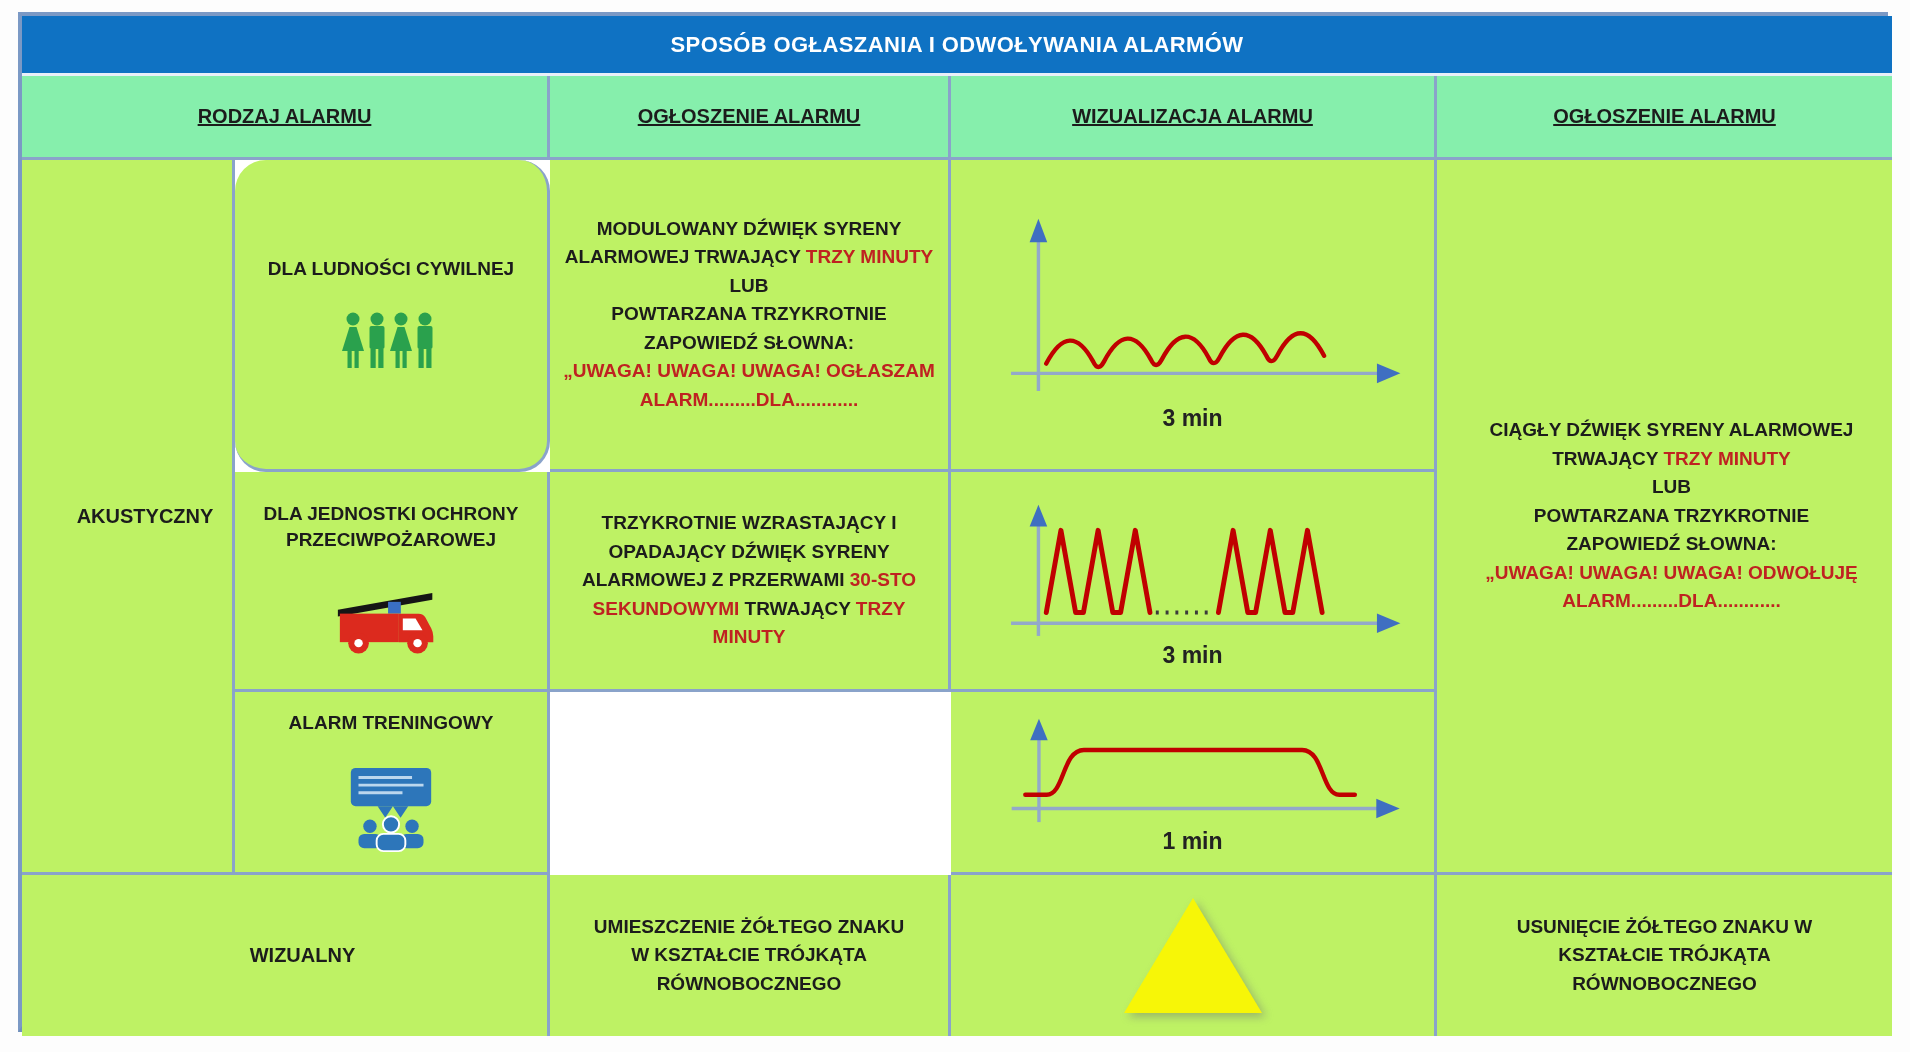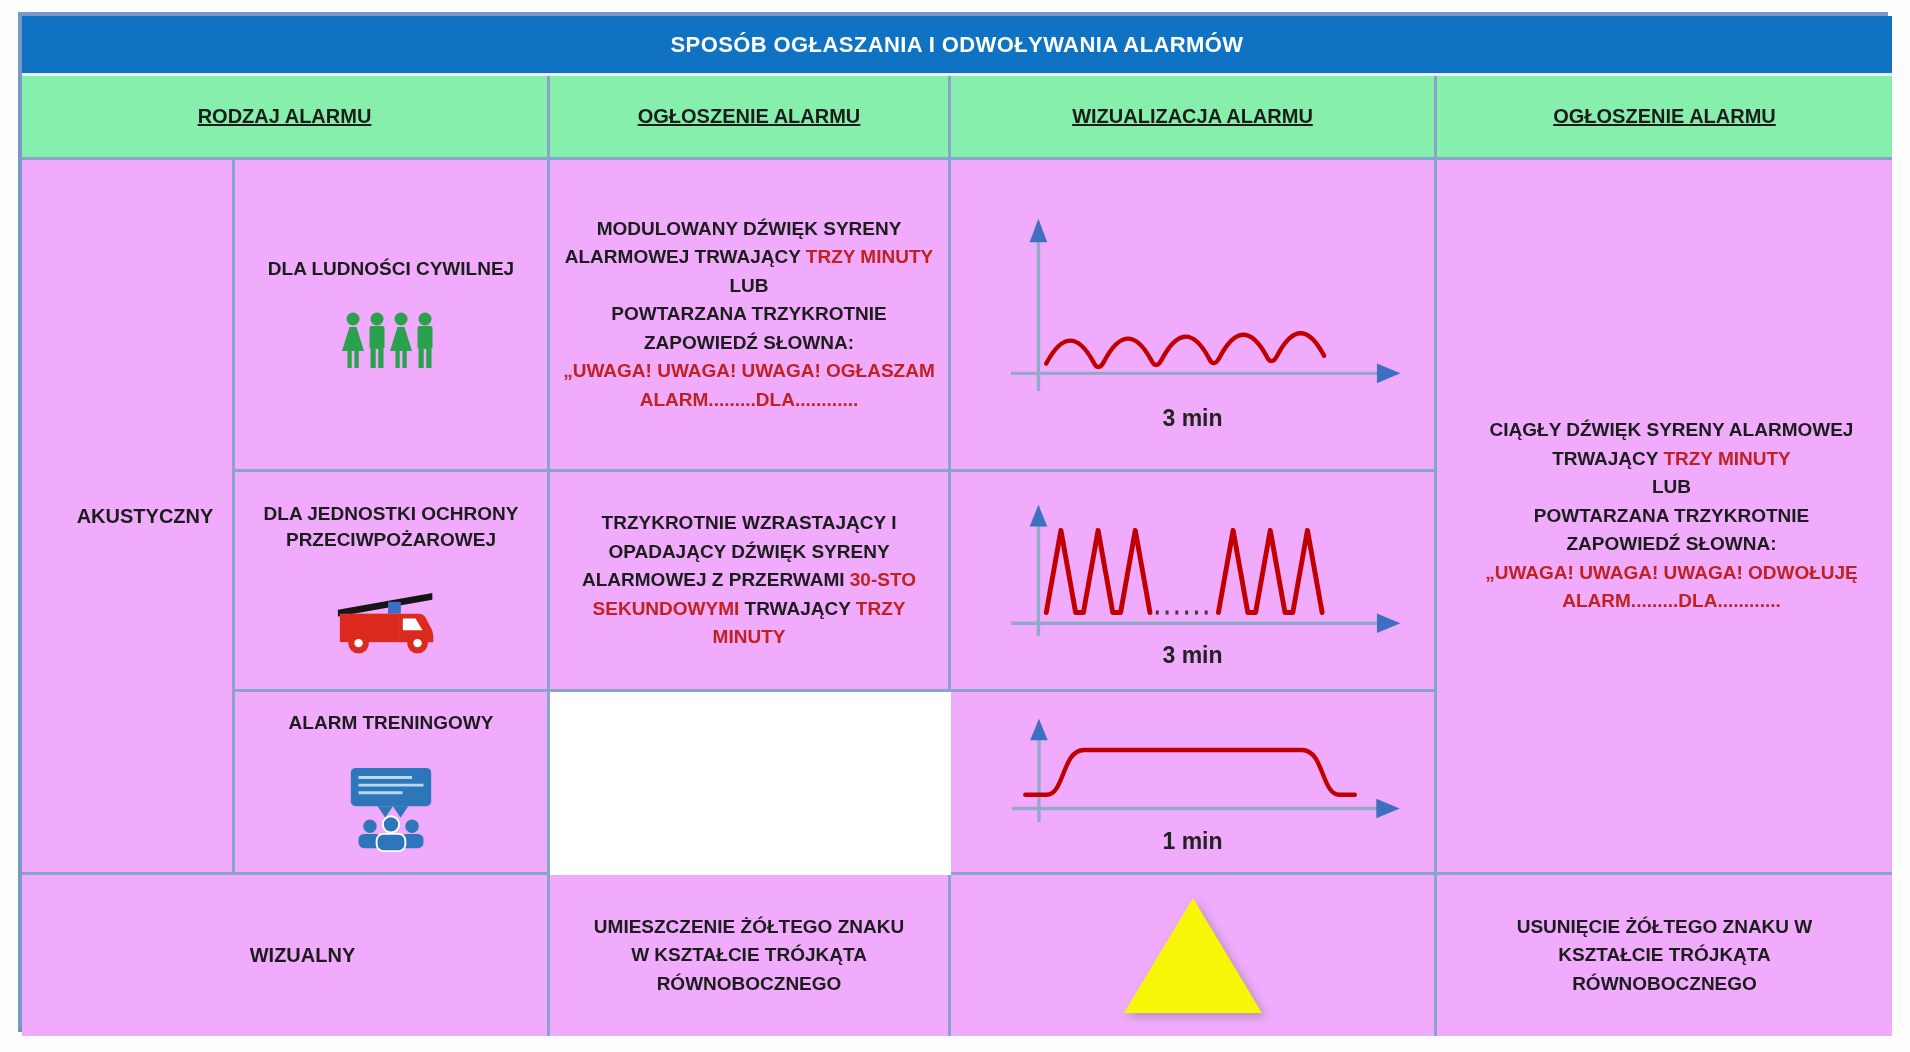--- a/index.html
+++ b/index.html
@@ -11,21 +11,21 @@
   .stage{position:relative;width:1910px;height:1052px;overflow:hidden;}
   .table{
     position:absolute;left:18px;top:12px;width:1870px;height:1020px;
     display:grid;box-sizing:border-box;
     grid-template-columns:213px 315px 401px 486px 455px;
     grid-template-rows:60px 84px 312px 220px 183px 161px;
     border:4px solid #7b99c5;border-bottom:6px solid #7190ba;
     background:#ffffff;
   }
   .c{
-    box-sizing:border-box;background:#f0abfc;
+    box-sizing:border-box;background:#bef264;
     border-right:3px solid #8aa3ca;border-bottom:3px solid #8aa3ca;
     display:flex;flex-direction:column;align-items:center;justify-content:center;
     text-align:center;color:#1c1c1c;overflow:hidden;
   }
   .c.last-col{border-right:none;}
   .c.last-row{border-bottom:none;}
   .title{
     grid-column:1/-1;background:#0f72c3;color:#ffffff;
     font-size:22px;font-weight:700;letter-spacing:.4px;
     border-right:none;border-bottom:3px solid #e9eff8;
@@ -36,21 +36,21 @@
   .body-txt{font-size:19px;font-weight:600;line-height:1.5;}
   .rd{color:#bf2221;}
   .icon-gap{margin-top:30px;}
   .dur{font-size:23px;font-weight:700;color:#222;margin-top:2px;}
   
   .h-rodzaj{grid-column:1/3;grid-row:2;}
   .h-oglo{grid-column:3;grid-row:2;text-align:center;}
   .h-wiz{grid-column:4;grid-row:2;}
   .h-odw{grid-column:5;grid-row:2;}
   .akust{grid-column:1;grid-row:3/6;}
-  .sub1{grid-column:2;grid-row:3;}
+  .sub1{grid-column:2;grid-row:3;border-radius:31px;}
   .ann1{grid-column:3;grid-row:3;}
   .viz1{grid-column:4;grid-row:3;}
   .cancel-ak{grid-column:5;grid-row:3/6;padding-left:14px;}
   .sub2{grid-column:2;grid-row:4;}
   .ann2{grid-column:3;grid-row:4;}
   .viz2{grid-column:4;grid-row:4;}
   .sub3{grid-column:2;grid-row:5;}
   .ann3{grid-column:3;grid-row:5;}
   .viz3{grid-column:4;grid-row:5;}
   .wizualny{grid-column:1/3;grid-row:6;}

